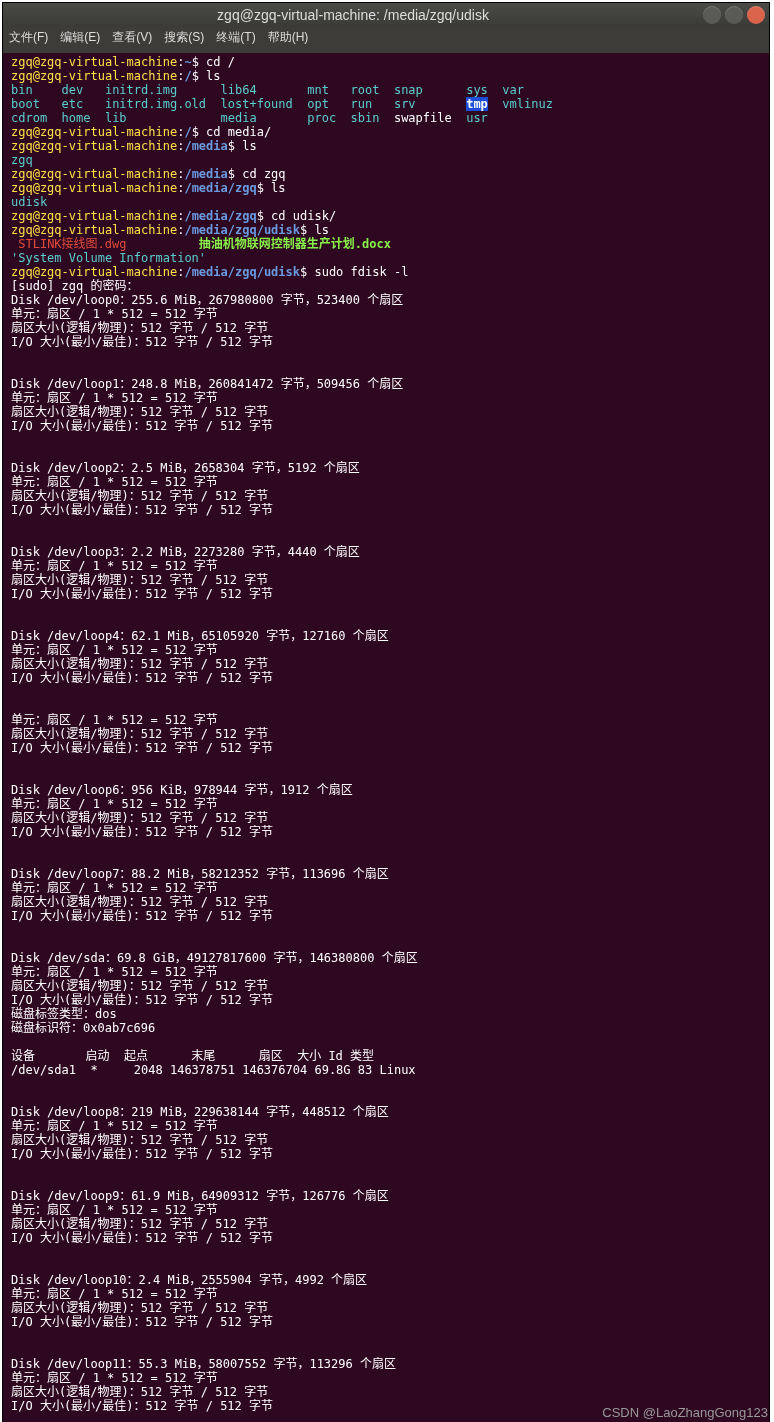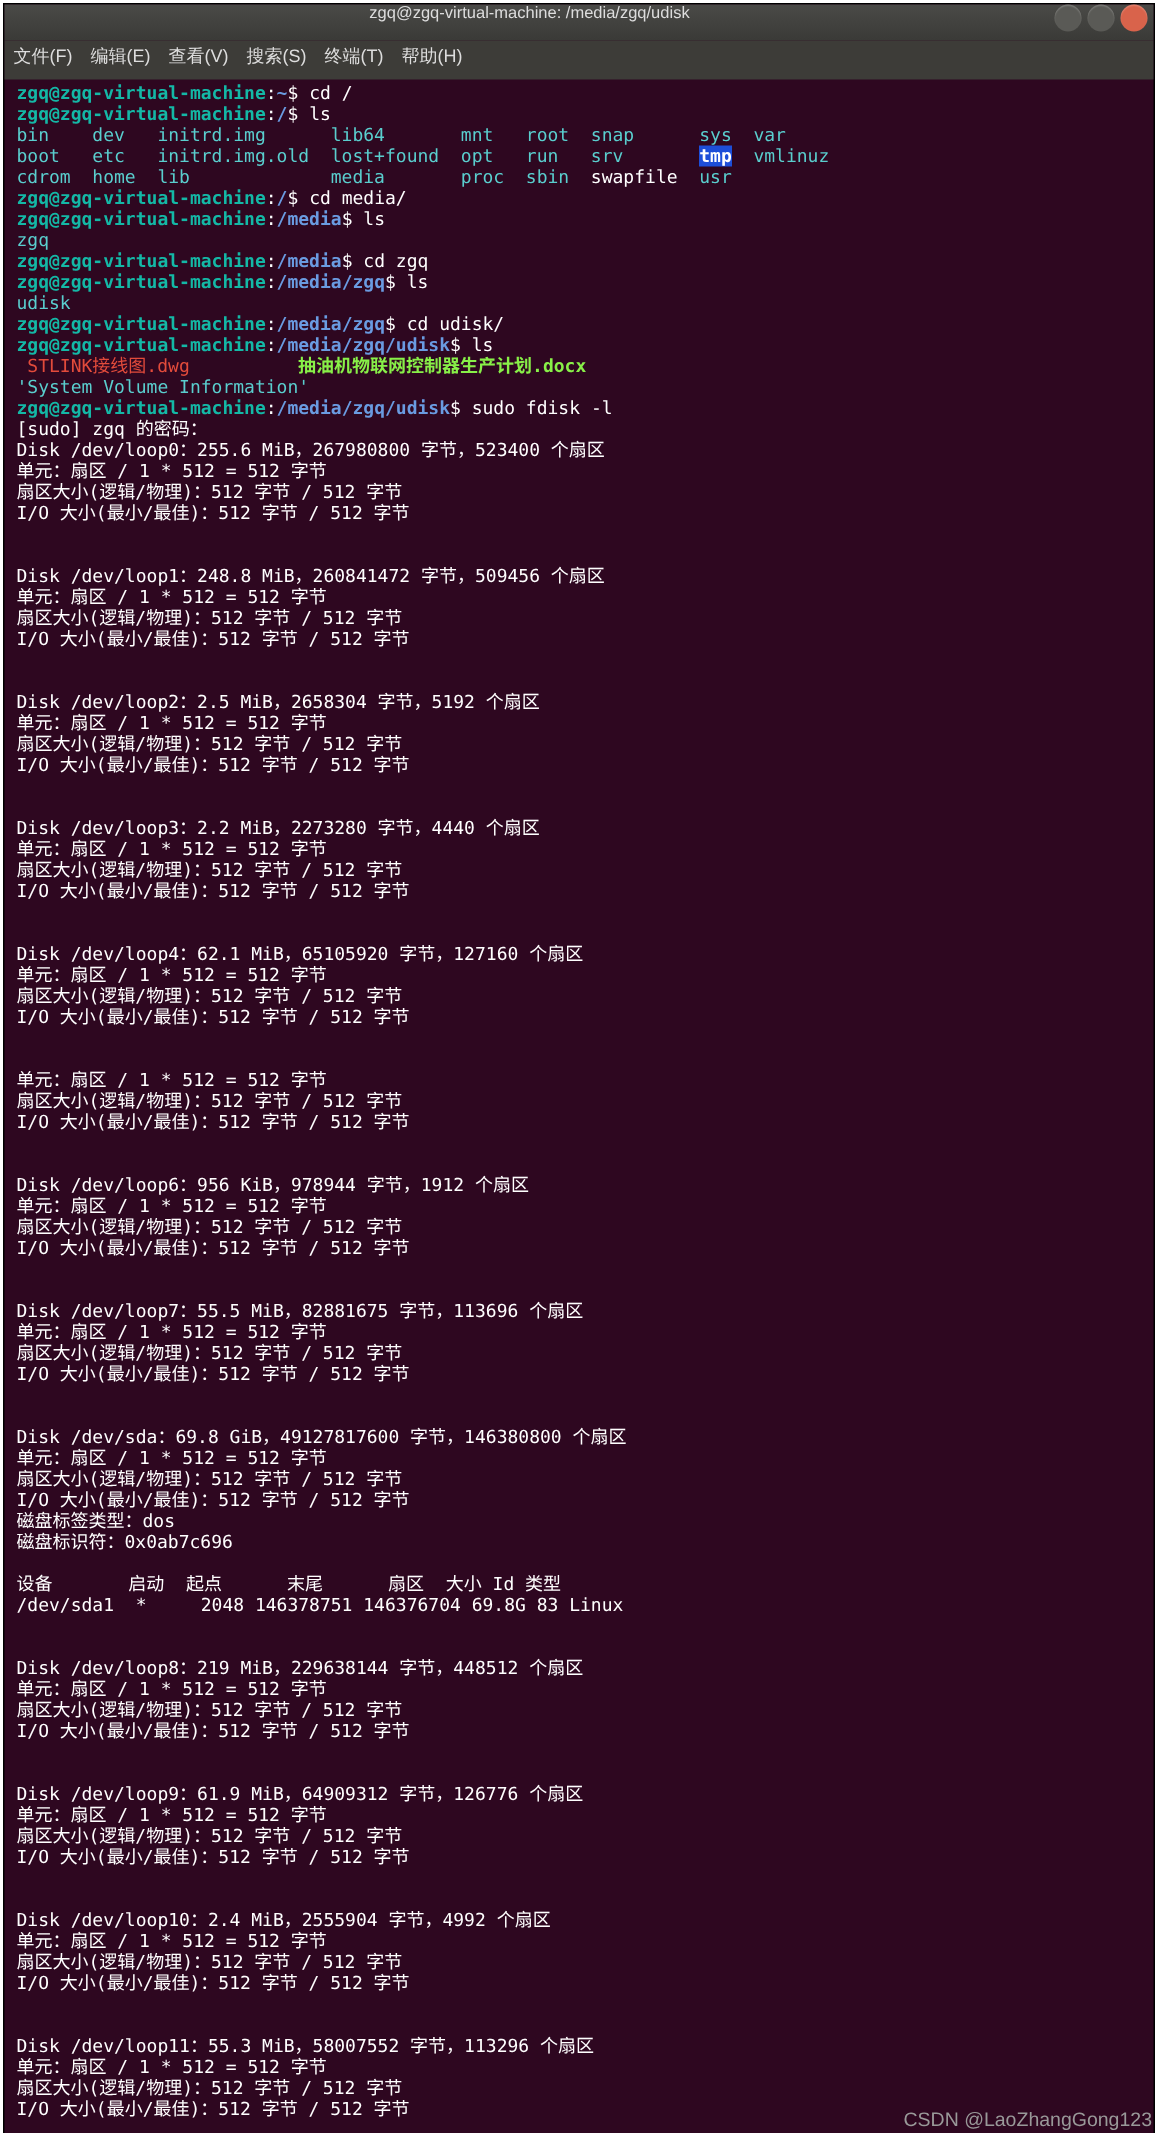--- a/index.html
+++ b/index.html
@@ -1,25 +1,25 @@
 <!DOCTYPE html>
 <html><head>
 <meta charset="utf-8">
 <style>
 body{margin:0;background:#fff;font-family:sans-serif}
 .outer{width:774px;background:#fff}
 .window{width:766px;margin:2px;border:1px solid #000;background:#2e0720}
-.titlebar{height:24px;background:linear-gradient(to bottom,#4a4a47,#3a3a37);display:flex;color:#ddd;font-size:11px;padding:0 4px}
+.titlebar{height:24px;background:linear-gradient(to bottom,#4a4a47,#3a3a37);display:flex;align-items:center;color:#ddd;font-size:14px;padding:0 4px}
 .titletxt{flex:1;text-align:center;font-weight:500}
 .wbtn{width:18px;height:18px;border-radius:9px;margin-left:4px;display:inline-block;box-shadow:inset 0 1px 1px rgba(255,255,255,.2)}
 .b1{background:#5a5a56}.b2{background:#5a5a56}.b3{background:#d9634b}
 .menubar{height:22px;background:#3d3c38;color:#ddd;font-size:12px;padding:2px 6px}
 .menubar span{margin-right:12px}
 .term{padding:2px 8px 4px 8px;font-family:"DejaVu Sans Mono","Noto Sans Mono CJK SC",monospace;font-size:12px;line-height:14px;white-space:pre;color:#fff;position:relative}
-.prompt-u{color:#14b8a6;font-weight:bold}
+.prompt-u{color:#fde047;font-weight:normal}
 .prompt-p{color:#6a9be1;font-weight:bold}
 .cyan{color:#5acece;font-weight:normal}
 .green{color:#88f048;font-weight:bold}
 .red{color:#e24b3b;font-weight:normal}
 .tmp{background:#1d4ed8;color:#fff;font-weight:bold}
 .hdr{font-weight:normal}
 .wm{position:fixed;bottom:2px;right:6px;color:#999;font-size:13px}
 </style>
 </head>
 <body>
@@ -86,21 +86,21 @@
 扇区大小(逻辑/物理)：512 字节 / 512 字节
 I/O 大小(最小/最佳)：512 字节 / 512 字节
 
 
 <span class="hdr">Disk /dev/loop6：956 KiB，978944 字节，1912 个扇区</span>
 单元：扇区 / 1 * 512 = 512 字节
 扇区大小(逻辑/物理)：512 字节 / 512 字节
 I/O 大小(最小/最佳)：512 字节 / 512 字节
 
 
-<span class="hdr">Disk /dev/loop7：55.5 MiB，82881675 字节，113696 个扇区</span>
+<span class="hdr">Disk /dev/loop7：88.2 MiB，58212352 字节，113696 个扇区</span>
 单元：扇区 / 1 * 512 = 512 字节
 扇区大小(逻辑/物理)：512 字节 / 512 字节
 I/O 大小(最小/最佳)：512 字节 / 512 字节
 
 
 <span class="hdr">Disk /dev/sda：69.8 GiB，49127817600 字节，146380800 个扇区</span>
 单元：扇区 / 1 * 512 = 512 字节
 扇区大小(逻辑/物理)：512 字节 / 512 字节
 I/O 大小(最小/最佳)：512 字节 / 512 字节
 磁盘标签类型：dos

